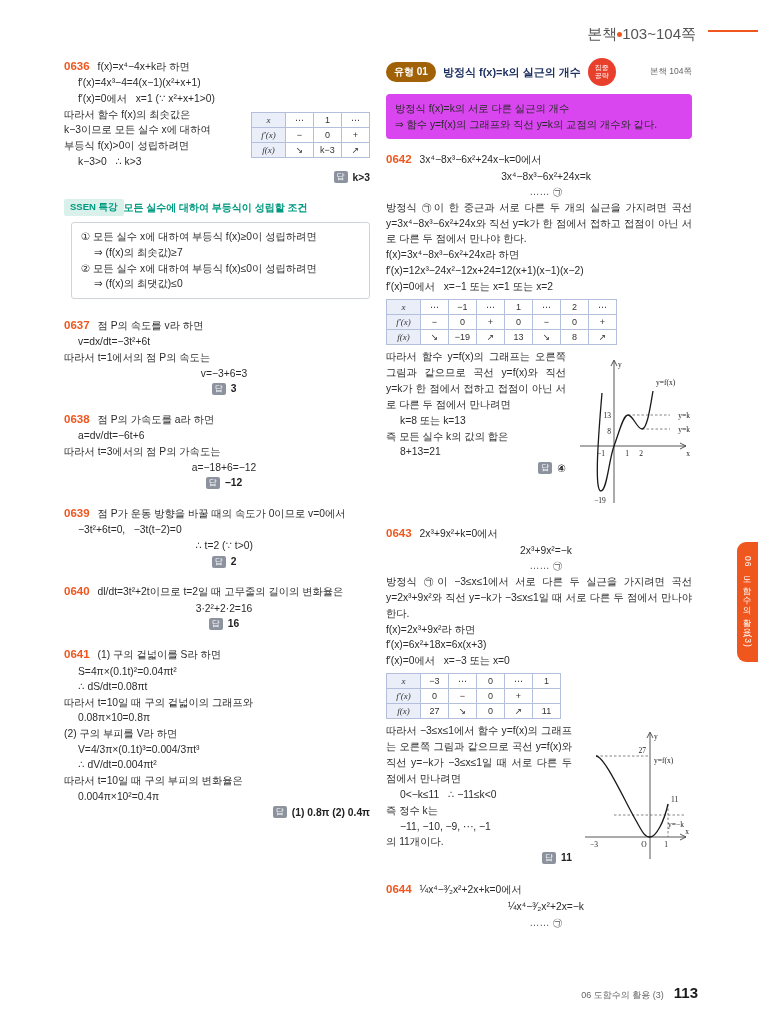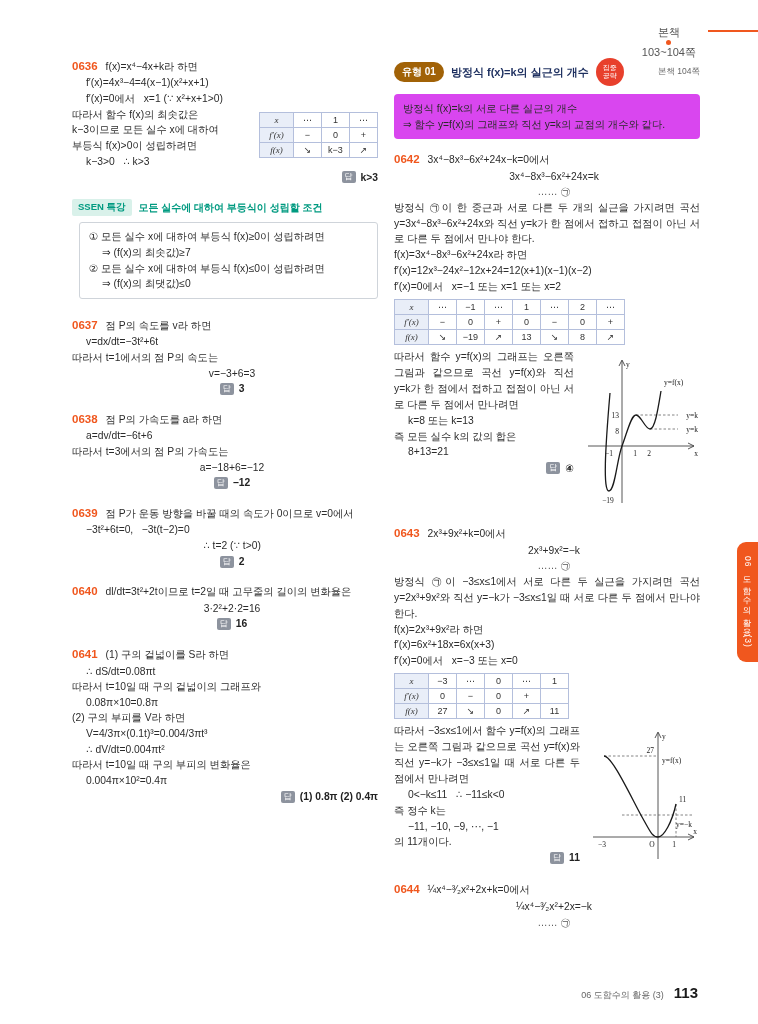--- a/index.html
+++ b/index.html
@@ -1,40 +1,40 @@
 <!DOCTYPE html>
 <html><head>
 <meta charset="utf-8">
 <style>
   *{margin:0;padding:0;box-sizing:border-box;}
   body{background:#d9d9d9;font-family:"Liberation Sans","DejaVu Sans",sans-serif;}
   .page{width:758px;height:1024px;background:#ffffff;position:relative;margin:0 auto;color:#2b2b2b;overflow:hidden;}
-  .top-ref{position:absolute;top:25px;right:62px;font-size:11px;color:#555;display:flex;align-items:center;flex-direction:column;}
+  .top-ref{position:absolute;top:25px;right:62px;font-size:15px;color:#555;display:flex;align-items:center;}
   .top-ref .dot{width:5px;height:5px;background:#f0571e;border-radius:50%;}
   .top-rule{position:absolute;top:30px;right:0;width:50px;height:2px;background:#f0571e;}
-  .content{position:absolute;top:58px;left:72px;width:628px;display:flex;gap:16px;}
+  .content{position:absolute;top:58px;left:64px;width:628px;display:flex;gap:16px;}
   .col{width:306px;}
   .prob{margin-bottom:14px;overflow:hidden;}
   .line{font-size:10.3px;line-height:1.52;white-space:pre-wrap;}
   .para{font-size:10.3px;line-height:1.55;text-align:justify;white-space:pre-wrap;}
   .ind{padding-left:14px;}
   .pnum{color:#f0571e;font-weight:bold;font-size:11.5px;margin-right:8px;}
   .flexline{display:flex;justify-content:space-between;align-items:center;flex-direction:column;}
   .ansgrp{display:flex;align-items:center;gap:5px;}
   .ans-row{display:flex;justify-content:flex-end;align-items:center;gap:5px;margin-top:2px;}
   .ans-row.clear{clear:both;}
   .ans-badge{background:#8d939e;color:#fff;font-size:8px;line-height:1;padding:2px 3px;border-radius:2px;flex:0 0 auto;}
   .ans-val{font-size:10.3px;font-weight:bold;color:#222;}
   .refmark{color:#555;font-size:10px;}
   table.vtab{border-collapse:collapse;margin:5px 0 4px;}
   .vtab td{border:1px solid #b4bfdc;font-size:9px;padding:2px 3px;text-align:center;min-width:28px;color:#333;}
   .vtab td.th{background:#e9eef8;font-family:"Liberation Serif","DejaVu Serif",serif;font-style:italic;padding:2px 6px;min-width:34px;}
   .float-r{float:right;margin:0 0 4px 8px;}
   .ssen{margin:16px 0 18px;}
-  .ssen-head{display:flex;gap:7px;align-items:center;margin-bottom:6px;}
+  .ssen-head{display:flex;align-items:center;margin-bottom:6px;}
   .ssen-label{background:#d9f1ea;color:#009a80;font-weight:bold;font-size:9.5px;padding:2px 6px;border-radius:2px;}
   .ssen-title{color:#009a80;font-weight:bold;font-size:10px;}
   .ssen-body{border:1px solid #cfd4da;border-radius:3px;padding:6px 9px;font-size:9.8px;line-height:1.6;margin-left:7px;}
   .ssen-body .sub{padding-left:13px;}
   .type-head{display:flex;align-items:center;gap:7px;margin-bottom:8px;}
   .type-badge{background:#a16207;color:#fff;font-weight:bold;font-size:10px;padding:3px 8px;border-radius:10px;white-space:nowrap;}
   .type-title{font-weight:bold;font-size:11px;color:#1d2f5f;white-space:nowrap;}
   .focus-badge{width:28px;height:28px;border-radius:50%;background:#e8402c;color:#fff;font-size:7px;display:flex;flex-direction:column;align-items:center;justify-content:center;line-height:1.2;flex:0 0 auto;}
   .type-ref{font-size:8.5px;color:#666;margin-left:auto;white-space:nowrap;}
   .type-box{background:#d946ef;border-radius:4px;padding:7px 9px;font-size:10px;line-height:1.55;margin-bottom:12px;}
@@ -160,20 +160,21 @@
           <span>3·2²+2·2=16</span>
           <span class="ansgrp">
             <span class="ans-badge">답</span>
             <span class="ans-val">16</span>
           </span>
         </div>
       </section>
 
       <section class="prob">
         <div class="line"><span class="pnum">0641</span><span>(1) 구의 겉넓이를 S라 하면</span></div>
+        <div class="line ind">S=4π×(0.1t)²=0.04πt²</div>
         <div class="line ind">∴ dS/dt=0.08πt</div>
         <div class="line">따라서 t=10일 때 구의 겉넓이의 그래프와</div>
         <div class="line ind">0.08π×10=0.8π</div>
         <div class="line">(2) 구의 부피를 V라 하면</div>
         <div class="line ind">V=4/3π×(0.1t)³=0.004/3πt³</div>
         <div class="line ind">∴ dV/dt=0.004πt²</div>
         <div class="line">따라서 t=10일 때 구의 부피의 변화율은</div>
         <div class="line ind">0.004π×10²=0.4π</div>
         <div class="ans-row">
           <span class="ans-badge">답</span>

